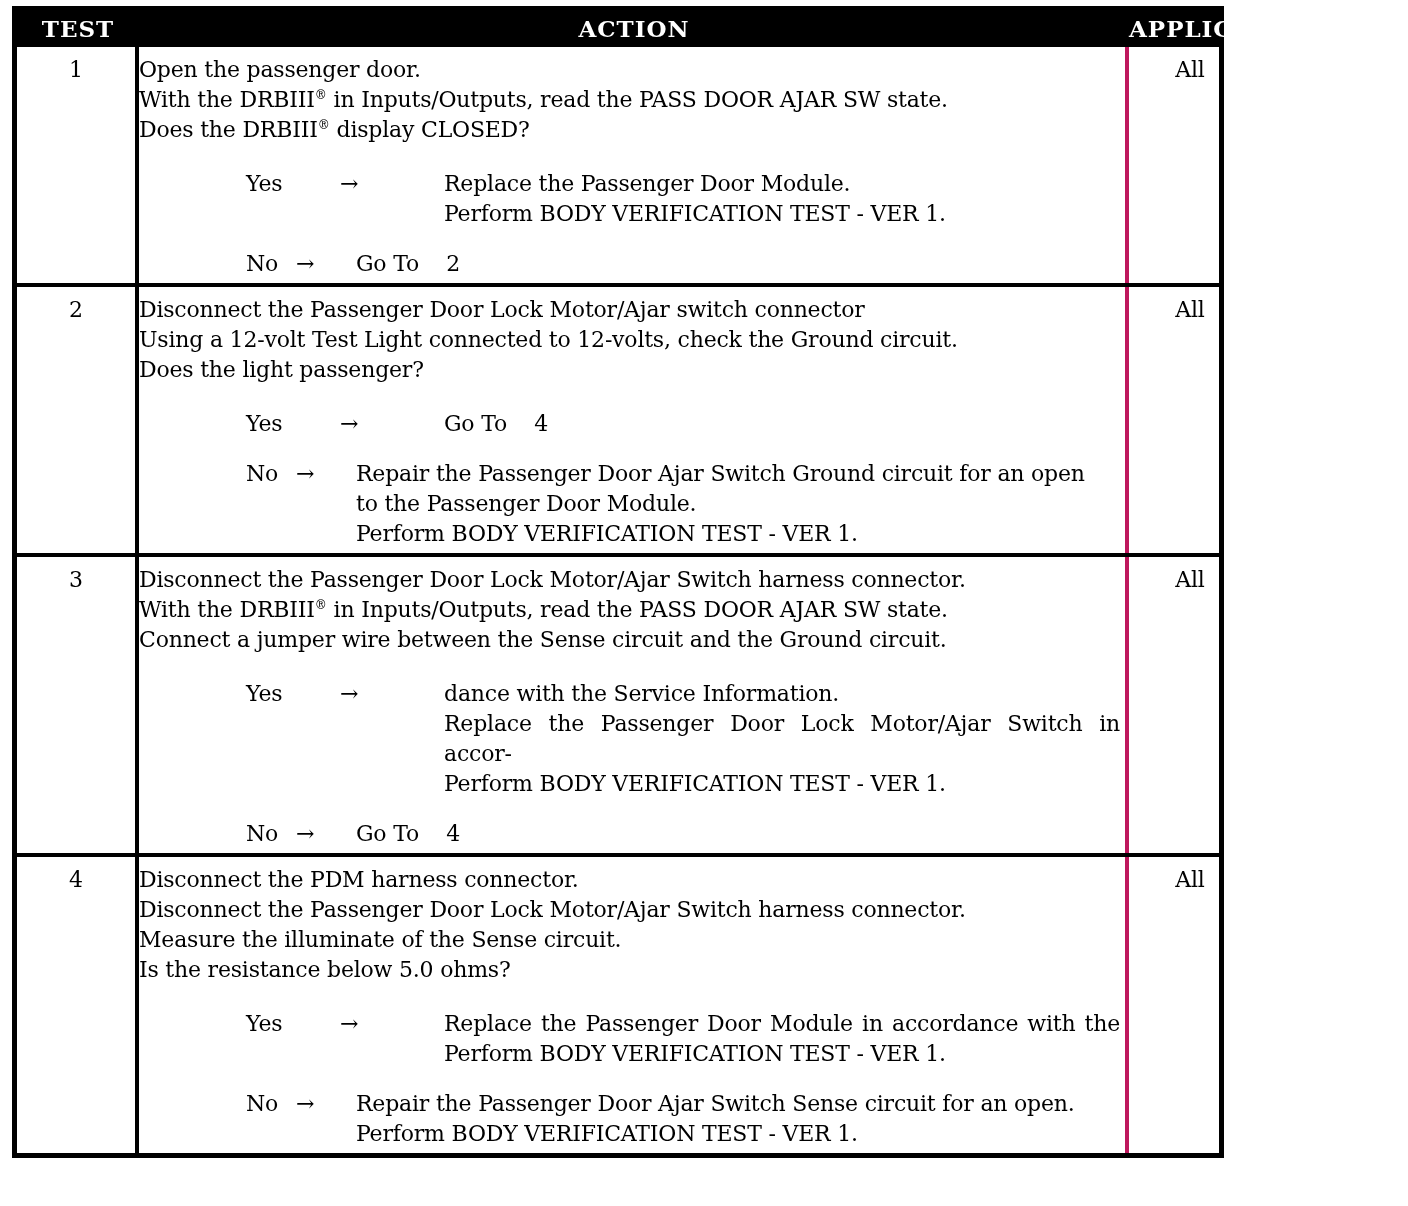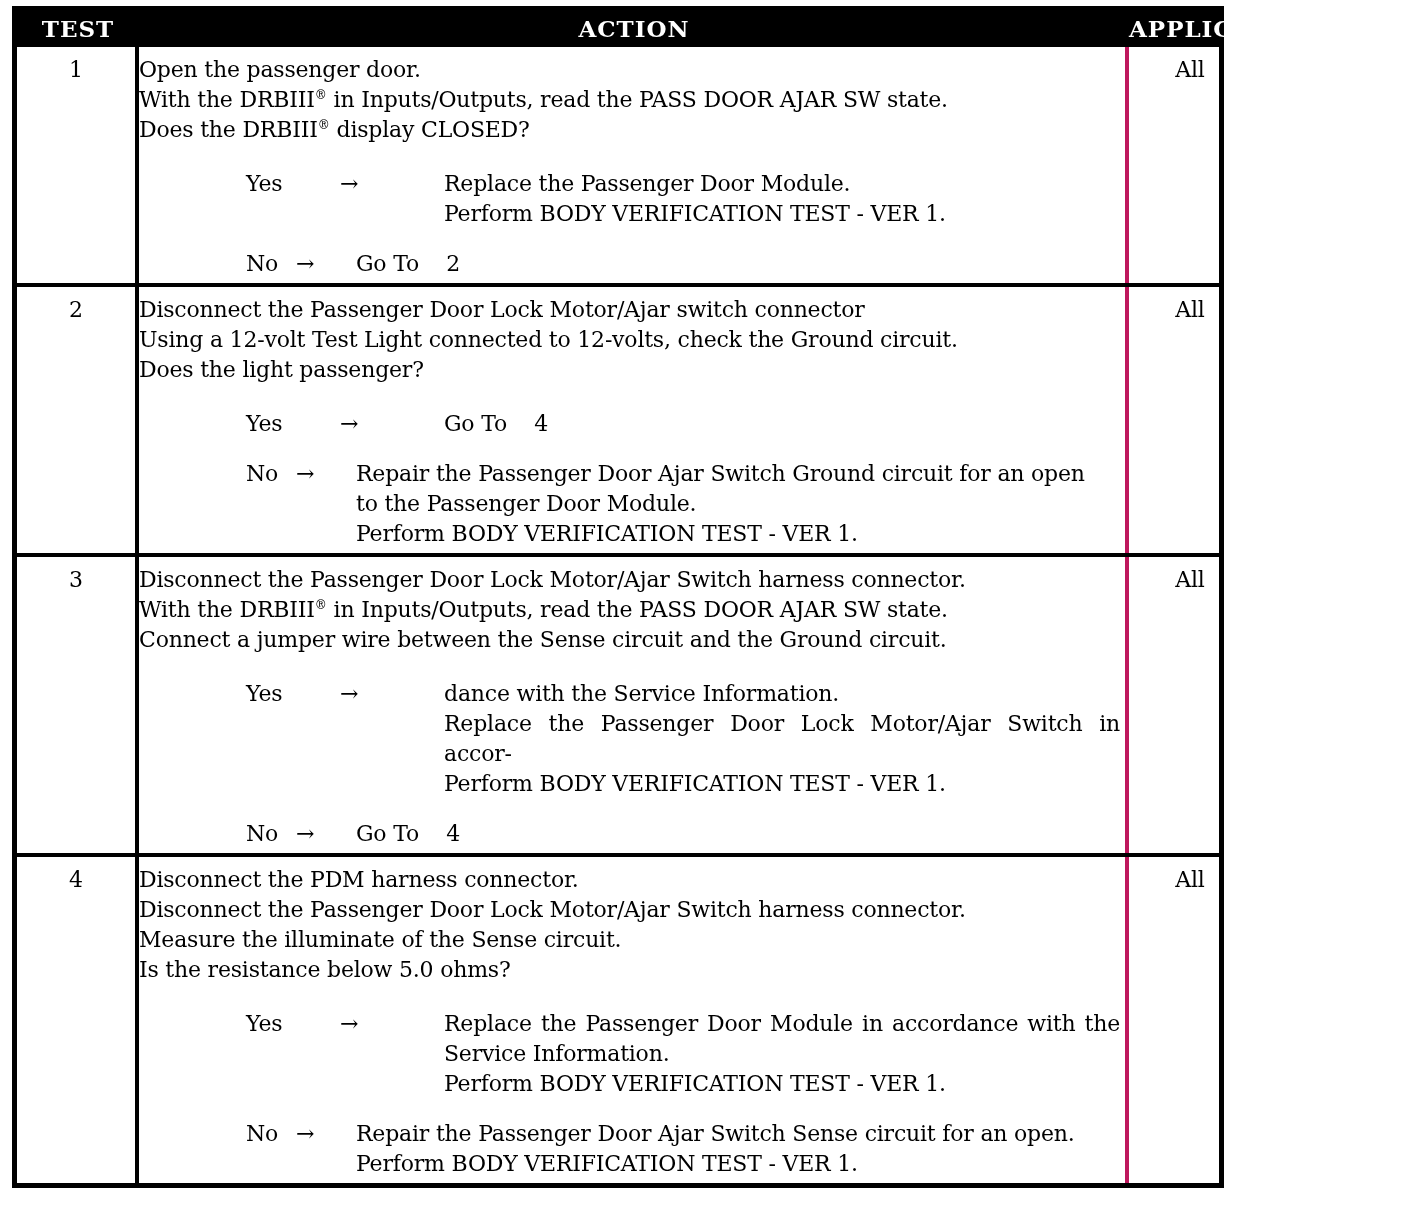--- a/index.html
+++ b/index.html
@@ -211,21 +211,20 @@
               <div class="line">Disconnect the Passenger Door Lock Motor/Ajar Switch harness connector.</div>
               <div class="line">Measure the illuminate of the Sense circuit.</div>
               <div class="line">Is the resistance below 5.0 ohms?</div>
             </div>
       <div class="results">
               <div class="result">
                 <span class="result-label">Yes</span>
                 <span class="result-arrow">→</span>
                 <div class="result-text">
                   <div class="line jline">Replace the Passenger Door Module in accordance with the</div>
-                  <div class="line">Service Information.</div>
                   <div class="line">Perform BODY VERIFICATION TEST - VER 1.</div>
                 </div>
               </div>
               <div class="result">
                 <span class="result-label">No</span>
                 <span class="result-arrow">→</span>
                 <div class="result-text">
                   <div class="line">Repair the Passenger Door Ajar Switch Sense circuit for an open.</div>
                   <div class="line">Perform BODY VERIFICATION TEST - VER 1.</div>
                 </div>

